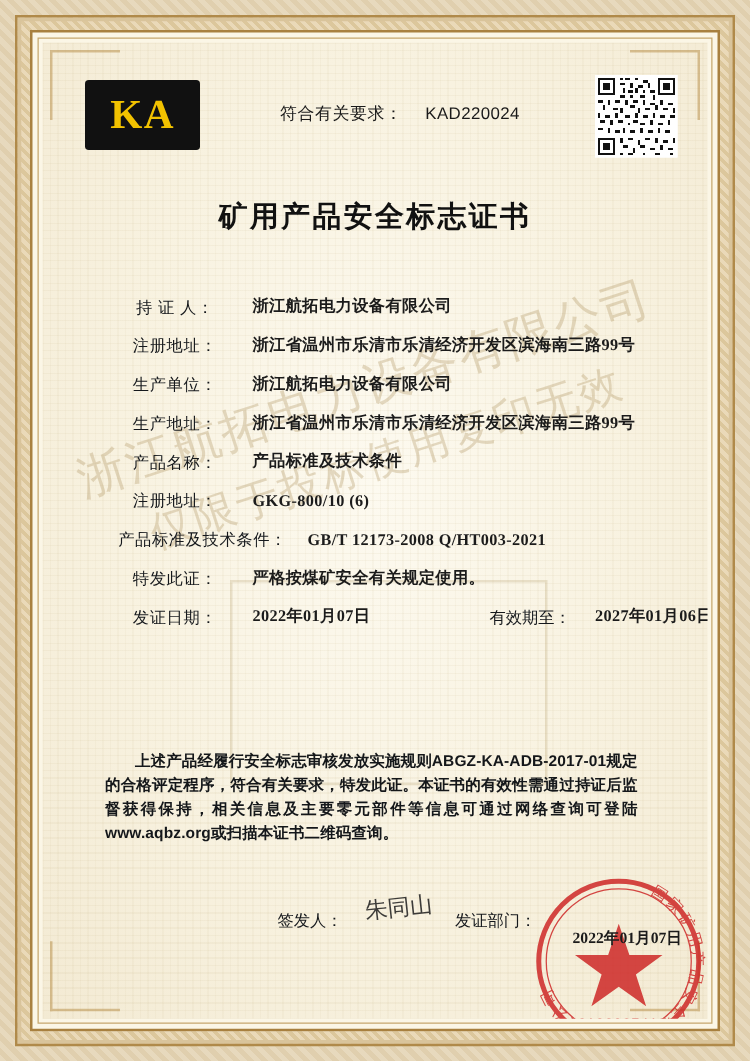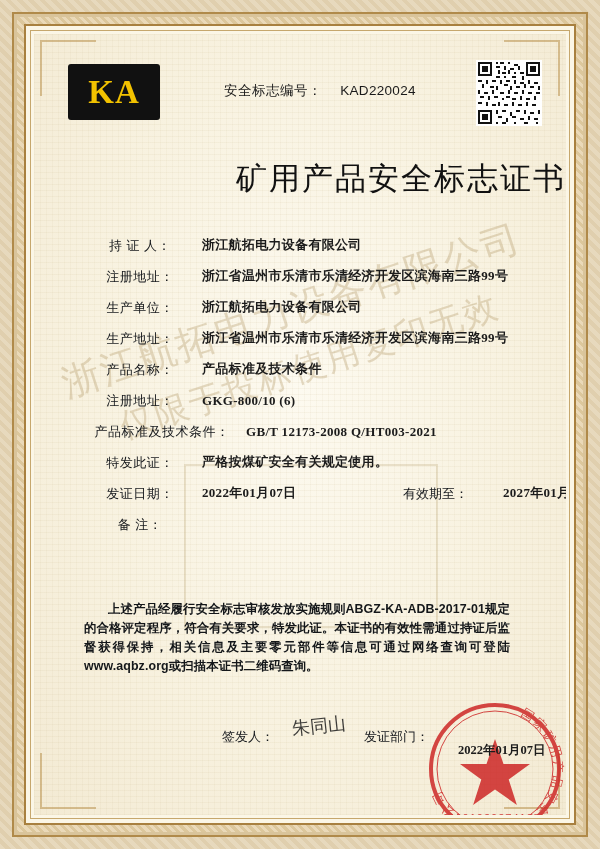--- a/index.html
+++ b/index.html
@@ -76,23 +76,23 @@
   .serial .num{margin-left:14px;letter-spacing:.3px;margin-top:20px;}
   .qr{
     position:absolute;right:24px;top:4px;width:66px;height:66px;
     background:#fff;
   }
   .qr svg{display:block;}
 
   
   .title{
     position:absolute;left:0;right:0;top:124px;
-    text-align:right;
-    font-family:"Liberation Serif","DejaVu Serif",serif;
-    font-weight:normal;font-size:31px;color:#111;
+    text-align:center;
+    font-family:"Liberation Serif","DejaVu Serif",serif;
+    font-weight:bold;font-size:23px;color:#111;
     letter-spacing:2px;
   }
 
   
   .fields{position:absolute;left:48px;right:40px;top:190px;}
   .row{
     display:flex;align-items:flex-end;
     height:31px;
     font-size:13px;color:#15181c;
   }
@@ -106,21 +106,21 @@
   .value{
     flex:1;
     font-family:"Liberation Serif","DejaVu Serif",serif;
     font-size:13px;font-weight:bold;color:#1b1b1b;
     border-bottom:1px solid rgba(90,80,60,.0);
     padding-left:4px;
     letter-spacing:.3px;
   }
   .row.dual .value{flex:0 0 auto;}
   .row.dual .label2{
-    width:96px;flex:0 0 96px;text-align:left;margin-left:51px;
+    width:96px;flex:0 0 96px;text-align:center;margin-left:24px;
   }
   .dateval{
     font-family:"Liberation Serif","DejaVu Serif",serif;
     font-weight:bold;font-size:13px;
   }
   .v-date{min-width:150px;}
 
   
   .para{
     position:absolute;left:50px;right:56px;top:566px;
@@ -194,21 +194,21 @@
     <div class="corner c-tr"></div>
     <div class="corner c-bl"></div>
     <div class="corner c-br"></div>
 
     <div class="header">
       <div class="logo">
         <span>KA</span>
       </div>
 
       <div class="serial">
-        <span>安全标志编号：</span>
+        <span>符合有关要求：</span>
         <span class="num">KAD220024</span>
       </div>
 
       <div class="qr">
         <svg width="66" height="66" viewBox="0 0 33 33" shape-rendering="crispEdges">
           <rect width="33" height="33" fill="#ffffff"></rect>
           <g fill="#111">
             <rect x="1" y="1" width="7" height="7"></rect>
               <rect x="2" y="2" width="5" height="5" fill="#fff"></rect>
               <rect x="3" y="3" width="3" height="3"></rect>
@@ -346,21 +346,20 @@
       </div>
 
       <div class="row dual">
         <div class="label">发证日期：</div>
         <div class="value v-date dateval">2022年01月07日</div>
         <div class="label2">有效期至：</div>
         <div class="value dateval">2027年01月06日</div>
       </div>
 
       <div class="row">
-        <div class="label">备    注：</div>
         <div class="value"></div>
       </div>
     </div>
 
     <div class="para">
       <span class="indent"></span><span>上述产品经履行安全标志审核发放实施规则ABGZ-KA-ADB-2017-01规定的合格评定程序，符合有关要求，特发此证。本证书的有效性需通过持证后监督获得保持，相关信息及主要零元部件等信息可通过网络查询可登陆www.aqbz.org或扫描本证书二维码查询。</span>
     </div>
 
     <div class="footer">
 

